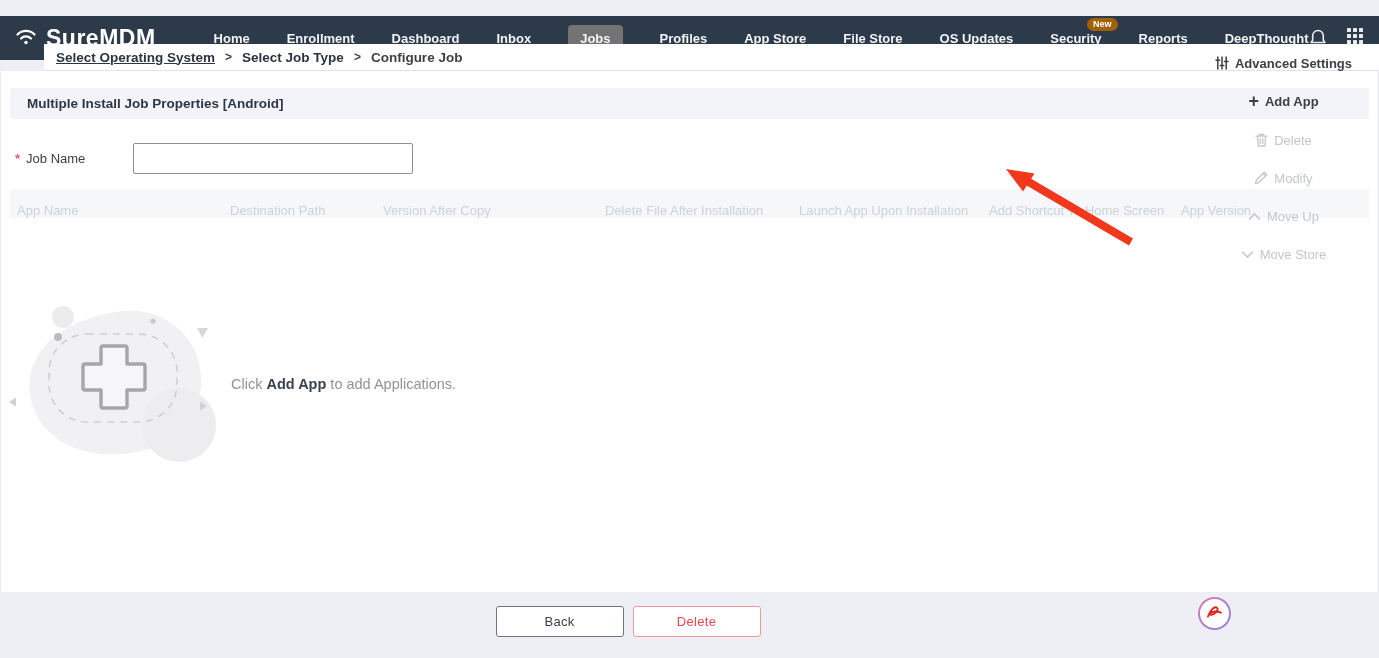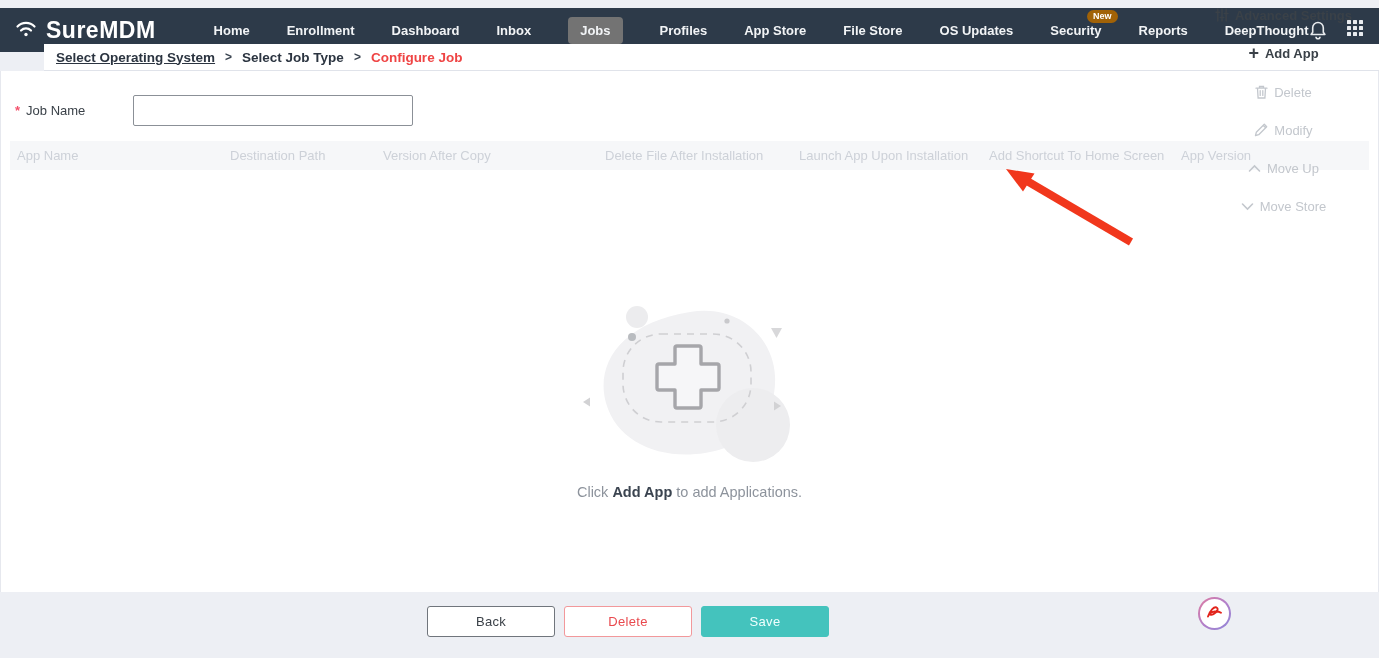--- a/index.html
+++ b/index.html
@@ -6,21 +6,21 @@
   html,body { width:1379px; height:658px; }
   body {
     font-family: "Liberation Sans", sans-serif;
     background:#edeff4;
     position:relative;
     overflow:hidden;
     color:#2e3744;
   }
   
   .navbar {
-    position:absolute; top:8px; left:0; width:1379px; height:44px;
+    position:absolute; top:16px; left:0; width:1379px; height:44px;
     background:#2d3a49; display:flex; align-items:center;
     padding:0 18px 0 14px;
   }
   .brand { display:flex; align-items:center; gap:8px; color:#fff; cursor:pointer; }
   .brand-text { font-size:23px; font-weight:700; letter-spacing:0.5px; }
   .nav-items { display:flex; align-items:center; gap:37px; margin-left:58px; }
   .nav-item {
     color:#f2f4f6; font-size:13px; font-weight:600; cursor:pointer;
     position:relative; white-space:nowrap;
   }
@@ -36,21 +36,21 @@
   .grid-icon i { background:#e8ebee; width:4px; height:4px; border-radius:0.5px; }
   
   .breadcrumb {
     position:absolute; top:44px; left:0; width:1379px; height:27px;
     background:#fff; border-bottom:1px solid #e0e3ea;
     display:flex; align-items:center; gap:10px; padding:0 12px;
     font-size:13.5px; font-weight:700;margin-left:44px;
   }
   .crumb { color:#2b3440; cursor:pointer; white-space:nowrap; }
   .crumb.first { text-decoration:underline; }
-  .crumb.current { color:#ef4444; }
+  .crumb.current { color:#404040; }
   .crumb-sep { color:#3a4450; font-weight:700; font-size:12px; }
   
   .content {
     position:absolute; top:71px; left:0; width:1379px; height:521px;
     background:#fff; border-left:1px solid #e6e8ee; border-right:1px solid #e6e8ee;
   }
   .panel-title {
     margin:17px 9px 0 9px; height:31px; background:#f3f4f9; border-radius:2px;
     display:flex; align-items:center; padding-left:17px;
     font-size:13.5px; font-weight:700; color:#2e3744;
@@ -69,31 +69,31 @@
   .tool-btn {
     display:flex; align-items:center; gap:6px; cursor:pointer;
     font-size:13px; font-weight:600; color:#3a4148; white-space:nowrap;
   }
   .tool-btn.disabled { color:#c3c7cd; font-weight:400; cursor:default; }
   .tool-btn svg { display:block; }
   .plus-glyph { font-size:18px; font-weight:600; line-height:1; margin-top:-2px; }
   
   .table-header {
     margin:15px 9px 0 9px; height:29px; background:#f6f7f9;
-    display:flex; align-items:center; padding-left:7px;
+    display:flex; align-items:flex-end; padding-left:7px;
     font-size:13px; color:#cdd1d8; white-space:nowrap;
   }
   .th { overflow:hidden; }
   .th-0{flex:0 0 201px;} .th-1{flex:0 0 153px;margin-left:12px;} .th-2{flex:0 0 222px;}
   .th-3{flex:0 0 194px;} .th-4{flex:0 0 190px;} .th-5{flex:0 0 192px;}
   .th-6{flex:1;}
   
   .empty-state {
     position:absolute; top:213px; left:0; width:100%;
-    display:flex; flex-direction:column; align-items:center;
+    display:flex; align-items:center;
   }
   .empty-text { margin-top:18px; font-size:14.5px; color:#8d939c; }
   .empty-text b { color:#3b4450; font-weight:700; }
   
   .footer {
     position:absolute; bottom:0; left:0; width:1256px; height:66px;
     background:#edeff4; display:flex; justify-content:center; align-items:flex-start;
     padding-top:14px; gap:9px;
   }
   .btn {
@@ -169,20 +169,21 @@
 <div class="breadcrumb">
   <span class="crumb first">Select Operating System</span>
   <span class="crumb-sep">&gt;</span>
   <span class="crumb">Select Job Type</span>
   <span class="crumb-sep">&gt;</span>
   <span class="crumb current">Configure Job</span>
 </div>
 
 <div class="content">
 
+  <div class="panel-title">Multiple Install Job Properties [Android]</div>
 
   <div class="form-row">
     <span class="field-label">
       <span class="required">*</span>
       <span>Job Name</span>
     </span>
     <input class="job-name-input" type="text" placeholder="" value="" style="">
 
     <div class="toolbar">
       <span class="tool-btn">
@@ -257,21 +258,20 @@
       <rect x="48" y="50" width="128" height="88" rx="38" fill="none" stroke="#cfcfd2" stroke-width="1.6" stroke-dasharray="7 6"></rect>
       <path d="M102,62 h22 a2,2 0 0 1 2,2 v16 h16 a2,2 0 0 1 2,2 v22 a2,2 0 0 1 -2,2 h-16 v16 a2,2 0 0 1 -2,2 h-22 a2,2 0 0 1 -2,-2 v-16 h-16 a2,2 0 0 1 -2,-2 v-22 a2,2 0 0 1 2,-2 h16 v-16 a2,2 0 0 1 2,-2 z" fill="#f6f6f8" stroke="#a6a6aa" stroke-width="3.4" stroke-linejoin="round"></path>
     </svg>
     <div class="empty-text"><span>Click </span><b>Add App</b><span> to add Applications.</span></div>
   </div>
 </div>
 
 <div class="footer">
   <button class="btn btn-back">Back</button>
   <button class="btn btn-cancel">Delete</button>
-  <button class="btn btn-save">Save</button>
   <div class="pdf-fab">
     <span>
       <svg width="19" height="19" viewBox="0 0 19 19" fill="none" stroke="#e2231a" stroke-width="1.9" stroke-linecap="round">
         <path d="M3 14.5 C5.5 8 9 4.5 11.5 5.5 C14 6.6 12 10.5 8.5 12.2 C6 13.4 4.5 12.8 5.5 11.2 C6.6 9.5 12.5 8.6 16 10.8"></path>
       </svg>
     </span>
   </div>
 </div>
 
 <svg class="arrow-overlay" width="1379" height="658" viewBox="0 0 1379 658">

